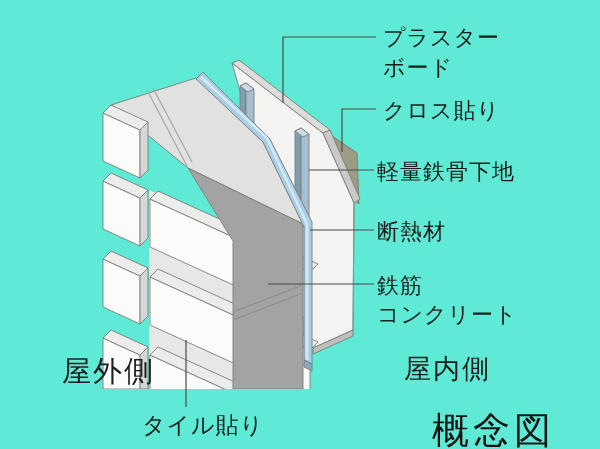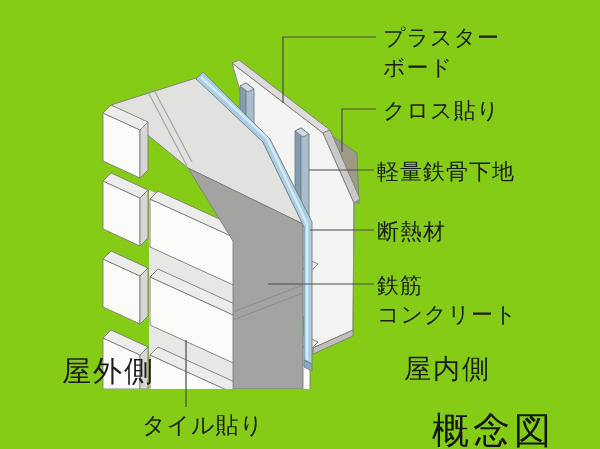--- a/index.html
+++ b/index.html
@@ -1,16 +1,16 @@
 <!DOCTYPE html>
 <html><head>
 <meta charset="utf-8">
 <style>
   html,body{margin:0;padding:0;background:#ffffff;}
-  .stage{position:relative;width:600px;height:449px;background:#84cc16;overflow:hidden;
+  .stage{position:relative;width:600px;height:449px;background:#5eead4;overflow:hidden;
          font-family:"Liberation Serif","DejaVu Serif",serif;}
   svg{position:absolute;left:0;top:0;}
   .outline{stroke:#7d7d79;stroke-width:0.9;stroke-linejoin:round;}
   .thin{stroke:#8c8c8a;stroke-width:1;}
   .leader{stroke:#4a4a48;stroke-width:1.2;fill:none;}
   text{fill:#1c1c1c;}
   .lbl{font-size:22px;letter-spacing:1px;}
   .lbl-tile{font-size:23px;letter-spacing:1px;}
   .side{font-size:29px;letter-spacing:2px;}
   .side2{font-size:27px;letter-spacing:2px;}

